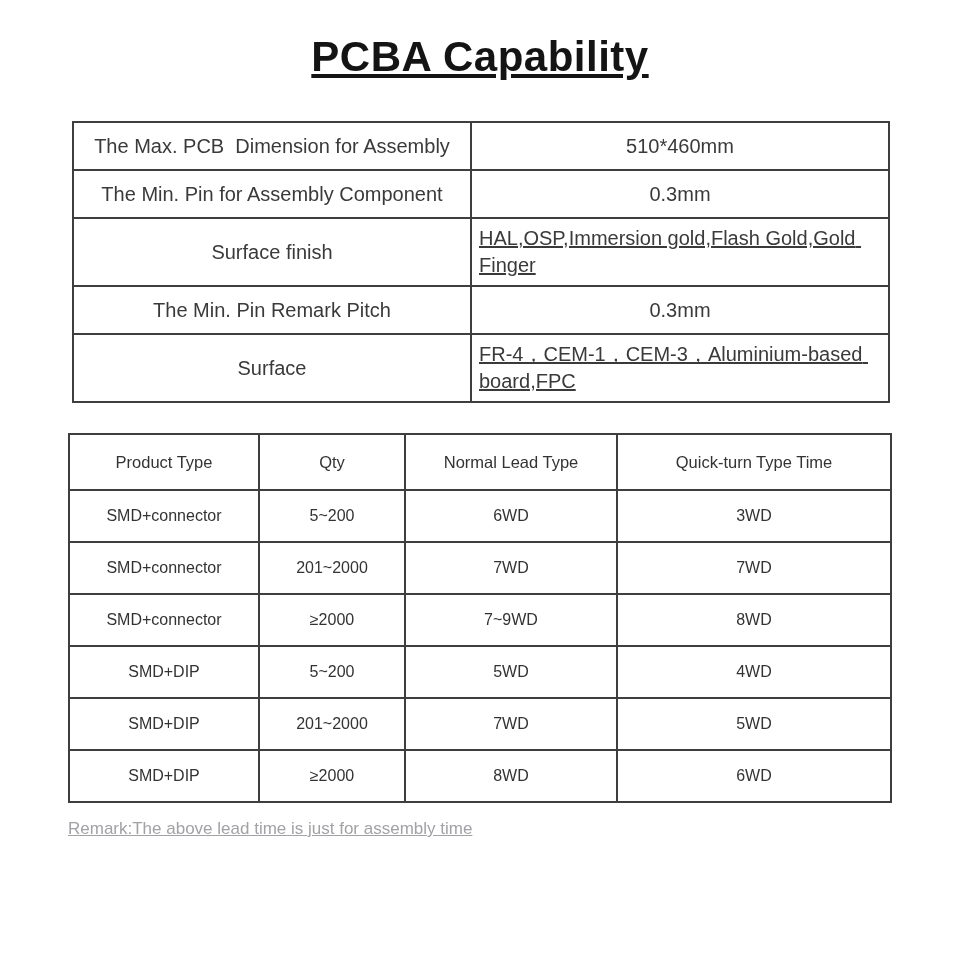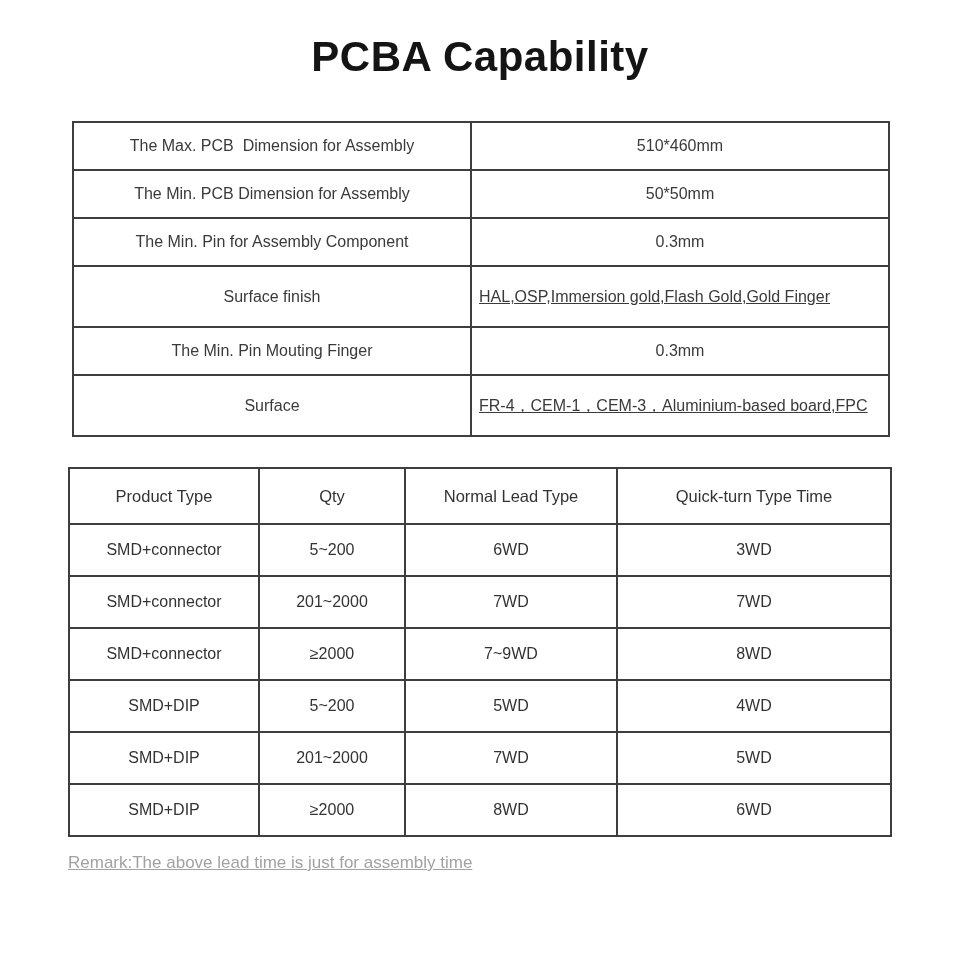--- a/index.html
+++ b/index.html
@@ -11,31 +11,32 @@
     color: #3a3a3a;
     overflow: hidden;
   }
   .page-title {
     text-align: center;
     margin-top: 33px;
     font-size: 42px;
     font-weight: 700;
     color: #141414;
     letter-spacing: 0.5px;
+    text-decoration: underline;
   }
 
   
   table { border-collapse: collapse; }
   td, th { border: 2px solid #3e3e3e; }
 
   .capability-table {
     margin: 40px 0 0 72px;
     width: 816px;
     table-layout: fixed;
-    font-size: 16px;
+    font-size: 20px;
   }
   .capability-table col.c-label { width: 398px; }
   .capability-table col.c-value { width: 418px; }
   .capability-table td {
     text-align: center;
     vertical-align: middle;
     height: 48px;
     white-space: pre-wrap;
     color: #3a3a3a;
   }
@@ -92,33 +93,29 @@
   <colgroup>
       <col class="c-label">
       <col class="c-value">
     </colgroup>
   <tbody>
     <tr>
       <td>The Max. PCB  Dimension for Assembly</td>
       <td>510*460mm</td>
     </tr>
     <tr>
-      <td>The Min. PCB Dimension for Assembly</td>
-      <td>50*50mm</td>
-    </tr>
-    <tr>
       <td>The Min. Pin for Assembly Component</td>
       <td>0.3mm</td>
     </tr>
     <tr class="tall">
       <td>Surface finish</td>
       <td class="val-left">HAL,OSP,Immersion gold,Flash Gold,Gold Finger</td>
     </tr>
     <tr>
-      <td>The Min. Pin Mouting Finger</td>
+      <td>The Min. Pin Remark Pitch</td>
       <td>0.3mm</td>
     </tr>
     <tr class="tall">
       <td>Surface</td>
       <td class="val-left">FR-4，CEM-1，CEM-3，Aluminium-based board,FPC</td>
     </tr>
   </tbody>
 </table>
 
 <table class="leadtime-table">

